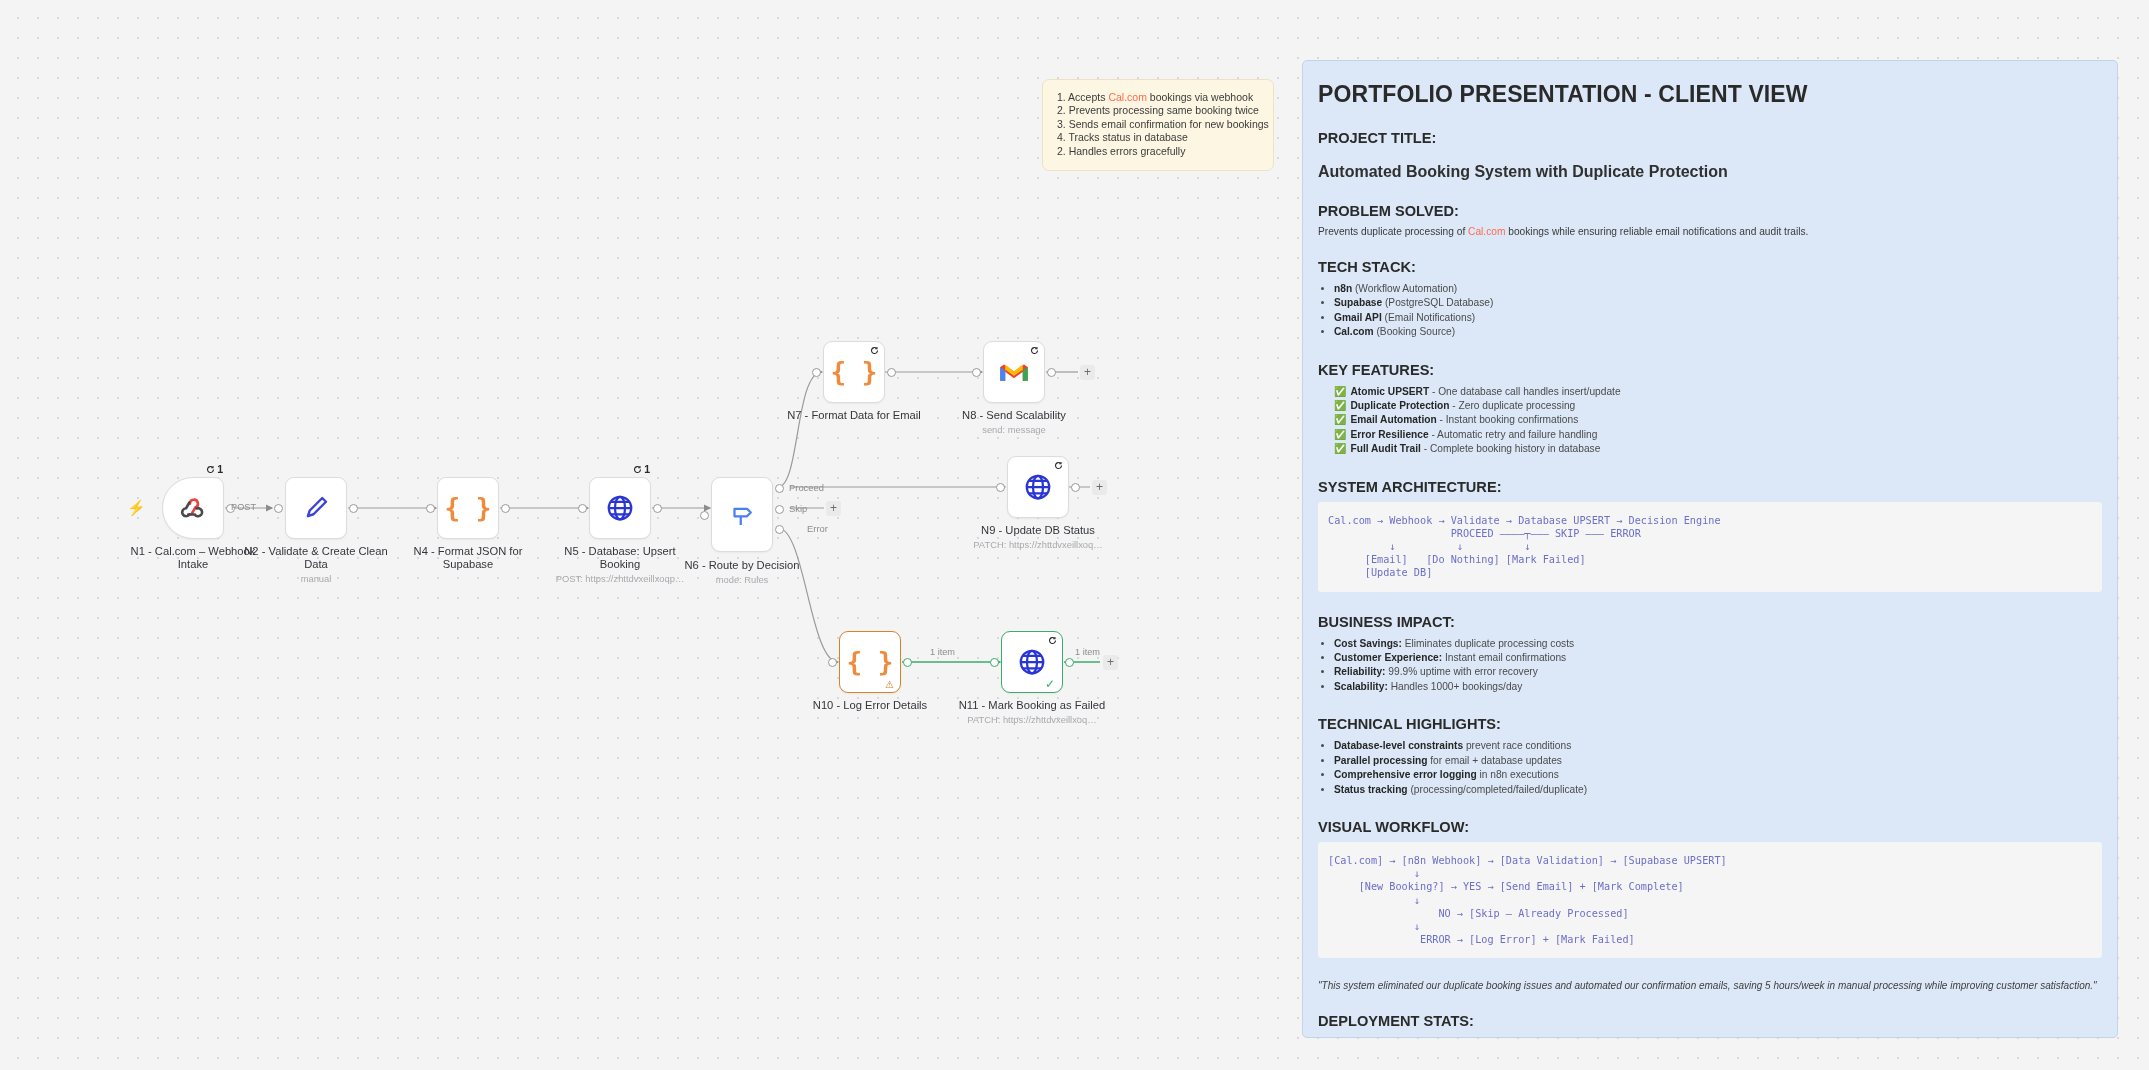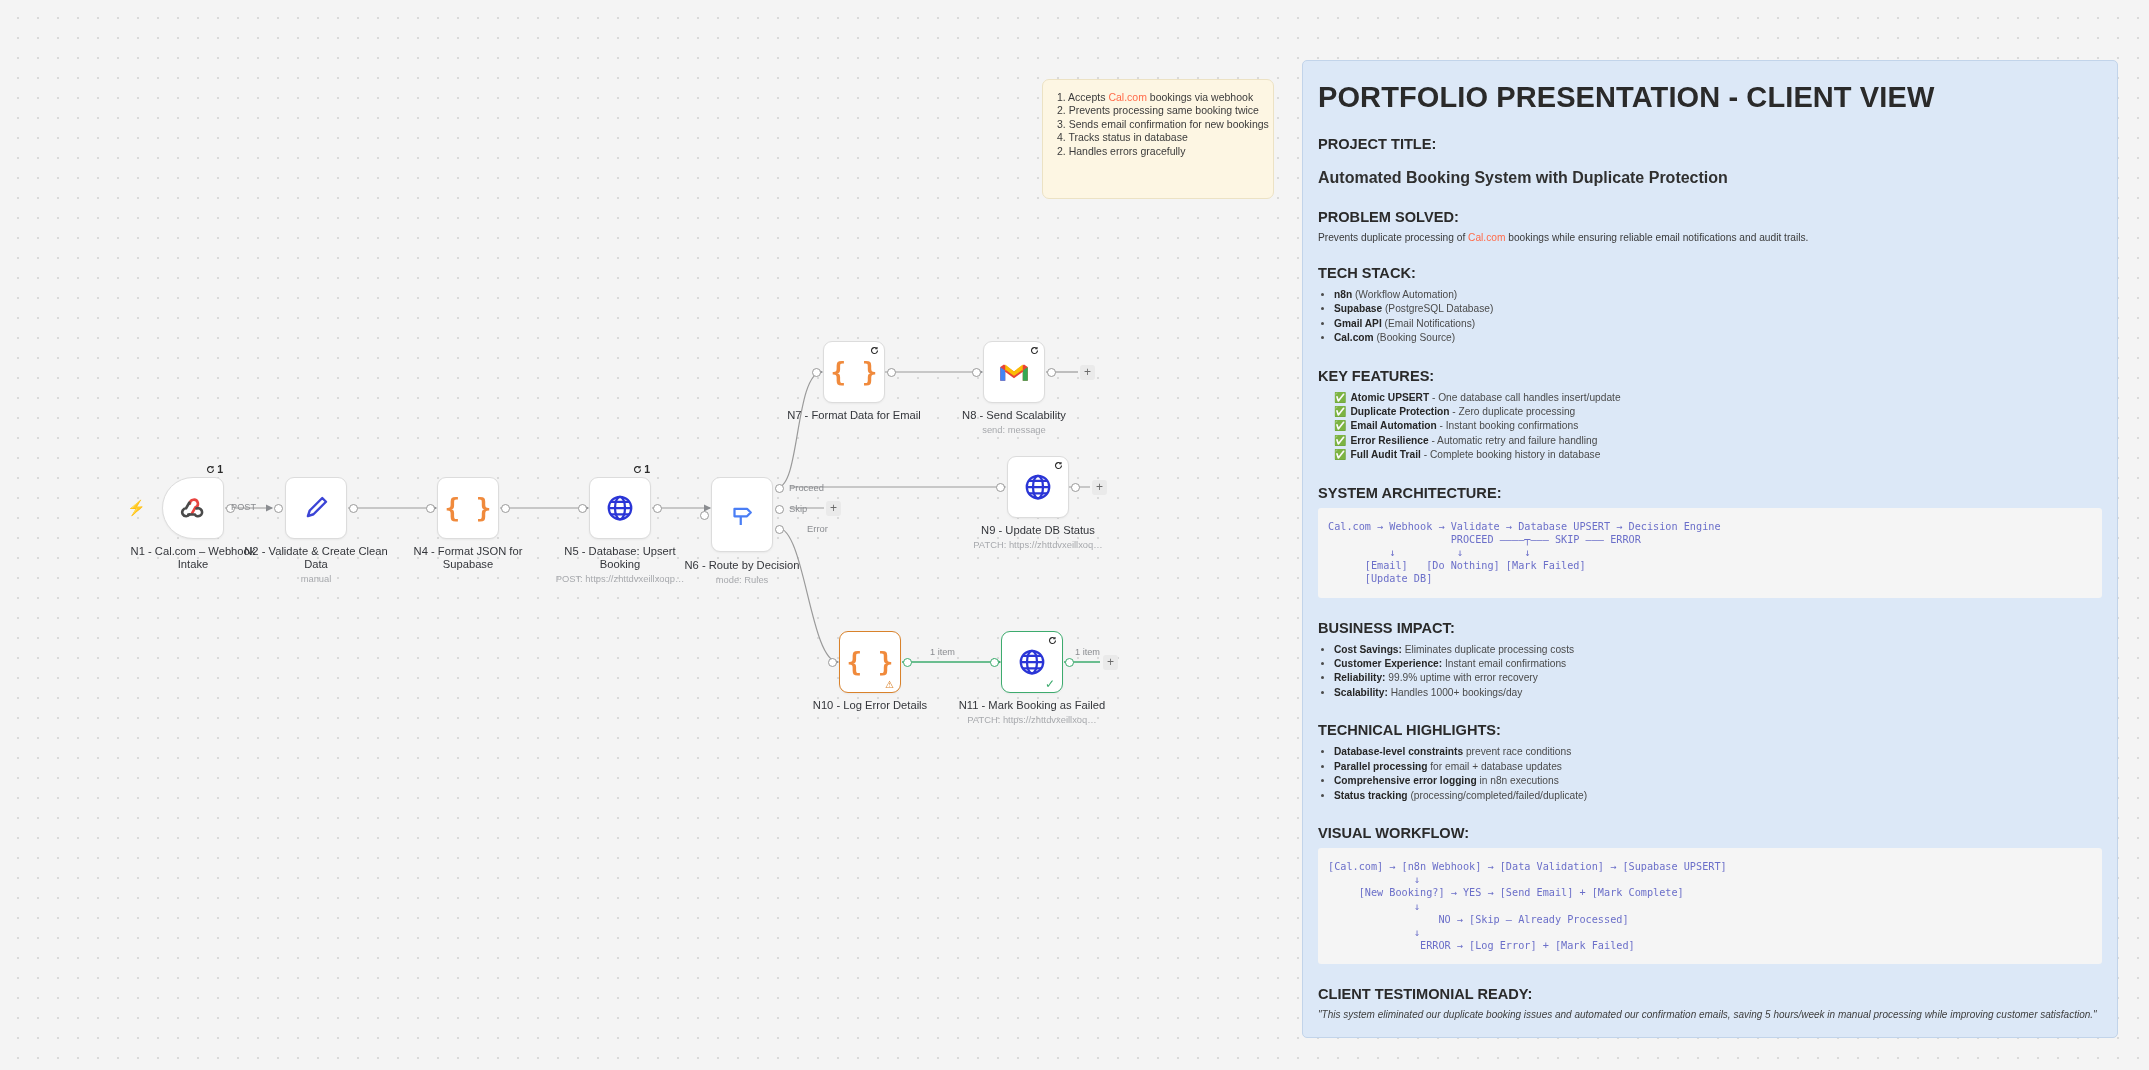--- a/index.html
+++ b/index.html
@@ -16,21 +16,21 @@
     background-color: #f4f4f4;
     background-image: radial-gradient(circle, #d9d9d9 1.1px, transparent 1.2px);
     background-size: 20px 20px;
     background-position: 8px 8px;
   }
 
   
   .sticky {
     position: absolute;
     left: 1042px; top: 79px;
-    width: 232px; height: 120px;
+    width: 232px; height: 92px;
     background: #fdf6e3;
     border: 1px solid #ece2c4;
     border-radius: 7px;
     padding: 11px 14px;
   }
   .sticky ol { list-style: none; }
   .sticky li {
     font-size: 10.5px;
     color: #3b3b3b;
     line-height: 13.4px;
@@ -135,21 +135,21 @@
     position: absolute;
     left: 1302px; top: 60px;
     width: 816px; height: 978px;
     background: #dce8f7;
     border: 1px solid #c2d4ea;
     border-radius: 5px;
     padding: 20px 9px 20px 9px;
     overflow: hidden;
   }
   .panel h1 {
-    font-size: 29px;
+    font-size: 23px;
     font-weight: bold;
     color: #2a2a2a;
     letter-spacing: 0.1px;
     margin: 0 0 22px 6px;
   }
   .panel h2 {
     font-size: 14.6px;
     font-weight: bold;
     color: #2a2a2a;
     margin: 0 0 7px 6px;
@@ -515,19 +515,18 @@
 
     <h2>VISUAL WORKFLOW:</h2>
     <pre class="codeblock">[Cal.com] → [n8n Webhook] → [Data Validation] → [Supabase UPSERT]
               ↓
      [New Booking?] → YES → [Send Email] + [Mark Complete]
               ↓
                   NO → [Skip – Already Processed]
               ↓
                ERROR → [Log Error] + [Mark Failed]</pre>
 
-    <h2>CLIENT TESTIMONIAL READY:</h2>
     <p class="quote">"This system eliminated our duplicate booking issues and automated our confirmation emails, saving 5 hours/week in manual processing while improving customer satisfaction."</p>
 
     <h2>DEPLOYMENT STATS:</h2>
 
   </div>
 </div>
 
 </body></html>

